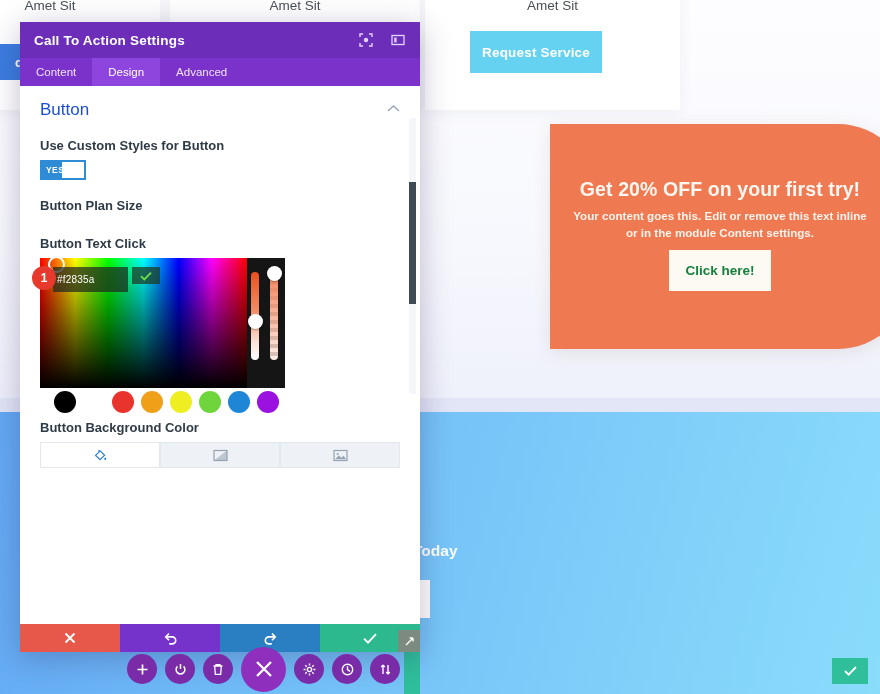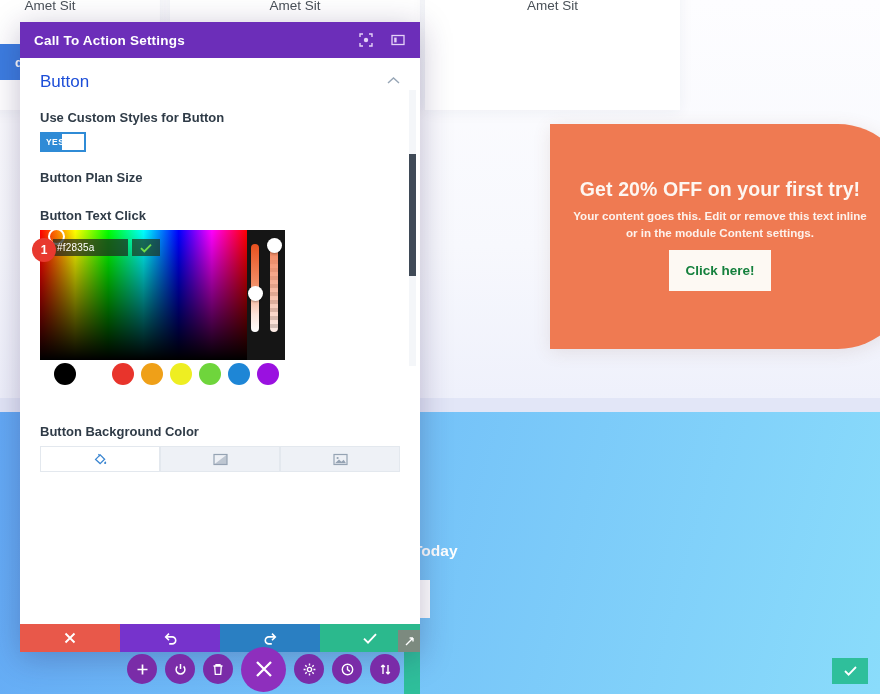--- a/index.html
+++ b/index.html
@@ -178,21 +178,21 @@
       linear-gradient(to right,
         #ff0000 0%, #ffff00 17%, #00ff00 33%, #00ffff 50%,
         #0000ff 67%, #ff00ff 83%, #ff0000 100%);
   }
   .cp-handle {
     position:absolute; left:8px; top:-2px; width:17px; height:17px;
     border:2px solid #ffffff; border-radius:50%; background:transparent;
     cursor:grab;
   }
   .cp-hexbox {
-    position:absolute; left:13px; top:9px; width:75px; height:17px;
+    position:absolute; left:13px; top:9px; width:75px; height:25px;
     background:rgba(30,40,30,0.72);
     display:flex; align-items:center;
   }
   .cp-hex {
     background:transparent; border:none; outline:none;
     color:#ffffff; font-size:10px; font-family:"Liberation Sans", sans-serif;
     width:70px; padding-left:4px; letter-spacing:.2px;
   }
   .cp-ok {
     position:absolute; left:92px; top:9px; width:28px; height:17px;
@@ -296,20 +296,21 @@
     <div class="card-white card-a">
       <div class="card-label">Amet Sit</div>
     </div>
     <div class="card-white card-b">
       <div class="card-label">Amet Sit</div>
     </div>
     <div class="card-white card-c">
       <div class="card-label">Amet Sit</div>
     </div>
 
+    <div class="req-btn">Request Service</div>
     <div class="blue-chip">que</div>
 
     <div class="cta-orange">
       <div class="cta-title">Get 20% OFF on your first try!</div>
       <div class="cta-sub">Your content goes this. Edit or remove this text inline or in the module Content settings.</div>
       <div class="cta-btn">Click here!</div>
     </div>
 
     <div class="lavender-strip"></div>
     <div class="blue-section"></div>
@@ -332,20 +333,25 @@
         </div>
         <div class="hdr-icon">
           <svg width="14" height="14" viewBox="0 0 14 14">
             <rect x="1" y="2.5" width="12" height="9" fill="none" stroke="currentColor" stroke-width="1.3"></rect>
             <rect x="3.2" y="4.6" width="2.4" height="4.8" fill="currentColor"></rect>
           </svg>
         </div>
       </div>
     </div>
 
+    <div class="modal-tabs">
+      <div class="tab">Content</div>
+      <div class="tab active">Design</div>
+      <div class="tab">Advanced</div>
+    </div>
 
     <div class="modal-body">
 
       <div class="section-head">
         <div class="section-title">Button</div>
         <div class="chev">
           <svg width="13" height="9" viewBox="0 0 13 9">
               <path d="M1 7L6.5 2L12 7" fill="none" stroke="currentColor" stroke-width="1.4"></path>
             </svg>
         </div>
@@ -392,21 +398,21 @@
             <div class="sw" style="background:#e8342c"></div>
             <div class="sw" style="background:#efa018"></div>
             <div class="sw" style="background:#eeee22"></div>
             <div class="sw" style="background:#6fd53c"></div>
             <div class="sw" style="background:#1e86d6"></div>
             <div class="sw" style="background:#9a11e0"></div>
           </div>
         </div>
       </div>
 
-      <div class="field" style="padding-top:32px;margin-top:32px;">
+      <div class="field" style="padding-top:32px;">
         <div class="field-label">Button Background Color</div>
         <div class="bgc-tabs">
           <div class="bgc-tab active">
             <svg width="15" height="15" viewBox="0 0 15 15">
               <path d="M2.6 7.4 7.2 2.8l4.4 4.4-4.5 4.4z" fill="none" stroke="currentColor" stroke-width="1.3"></path>
               <path d="M5.4 2.2 7.2 4" stroke="currentColor" stroke-width="1.3" fill="none"></path>
               <path d="M12.7 9.4c.7 1 .7 2.1-.1 2.5-.8.4-1.6-.2-1.4-1.2.1-.6.9-1.3 1.5-1.3z" fill="currentColor"></path>
             </svg>
           </div>
           <div class="bgc-tab">

